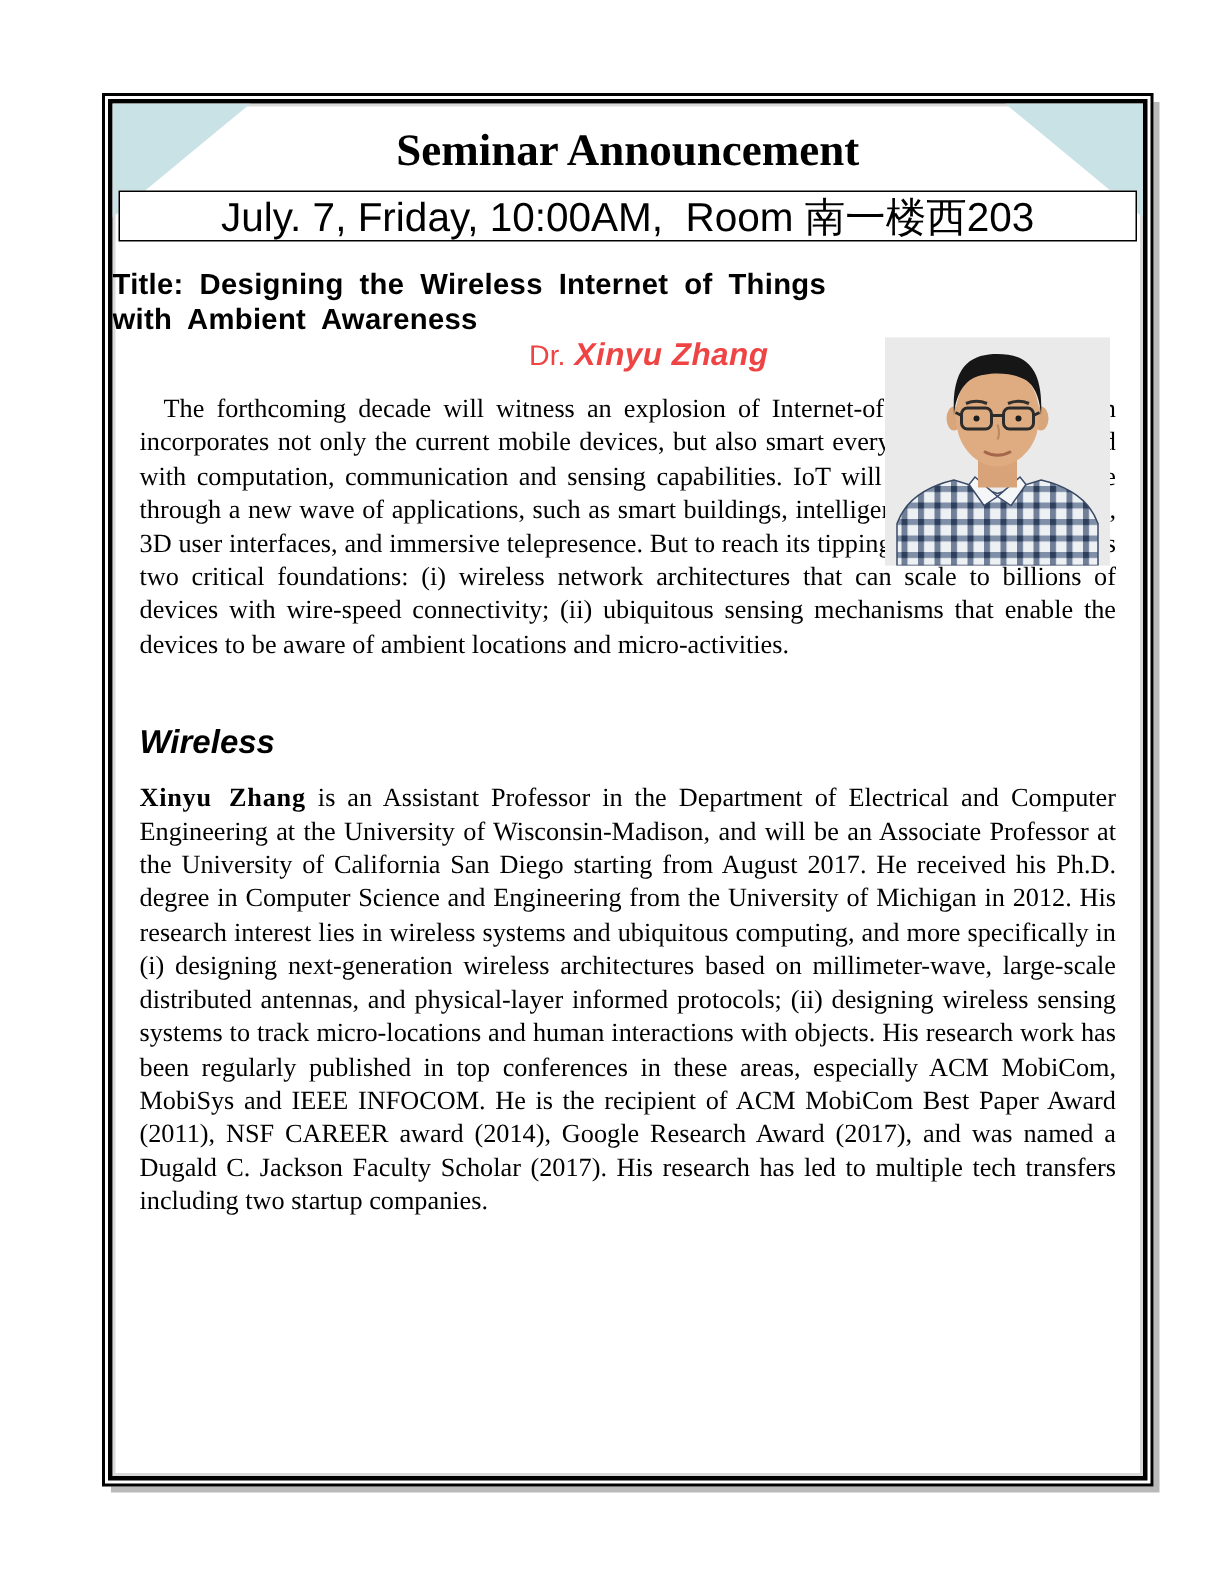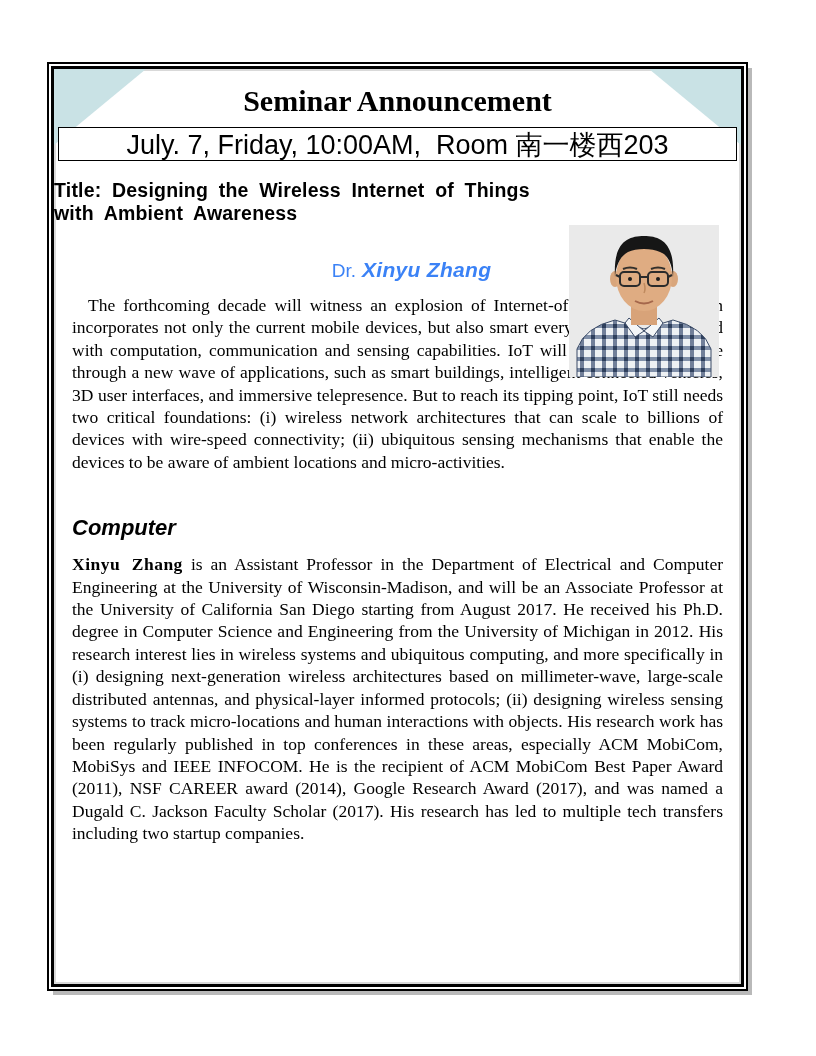--- a/index.html
+++ b/index.html
@@ -5,21 +5,21 @@
   html,body { margin:0; padding:0; }
   body {
     width:816px; height:1056px; position:relative;
     background:#ffffff; overflow:hidden;
     font-family:"Liberation Sans", sans-serif;
     -webkit-font-smoothing:antialiased;
   }
 
   
   .doc-frame {
-    position:absolute; left:47px; top:62px; width:701px; height:929px;
+    position:absolute; left:68px; top:62px; width:701px; height:929px;
     border:2px solid #000; background:#fff;
     box-shadow:5px 5px 0 -1px #b9b9b9;
     box-sizing:border-box;
   }
   .doc-frame-inner {
     position:absolute; inset:2px;
     border:3px solid #000;
     box-shadow:inset 0 0 0 2px #d9d9d9;
     background:#fff;
     box-sizing:border-box;
@@ -50,21 +50,21 @@
 
   
   .sem-title {
     position:relative; z-index:2;
     margin-top:18px; text-align:left;
     font-weight:bold; font-size:19.5px; line-height:23px;
     word-spacing:5px; letter-spacing:0.2px; color:#000;
   }
   .speaker {
     position:relative; z-index:2;
-    margin-top:33px; text-align:center; font-size:19px; color:#3b82f6;padding-left:28px;
+    text-align:center; font-size:19px; color:#ef4444;padding-left:28px;
   }
   .speaker .name {
     font-weight:bold; font-style:italic; font-size:21px; margin-left:6px;
     letter-spacing:0.3px;
   }
 
   
   .photo {
     position:absolute; top:156px; right:22px;
     width:150px; height:152px; z-index:3;
@@ -155,18 +155,18 @@
           <circle cx="61" cy="54" r="2" fill="#1d1d1d"></circle>
           <circle cx="89" cy="54" r="2" fill="#1d1d1d"></circle>
 
           <path d="M75,58 Q77,64 75,68" stroke="#bf8a5e" stroke-width="1.5" fill="none"></path>
           <path d="M66,76 Q75,81 84,76" stroke="#a5674b" stroke-width="2" fill="none"></path>
         </svg>
       </div>
 
       <p class="body-text abstract-body">The forthcoming decade will witness an explosion of Internet-of-Things (IoT), which incorporates not only the current mobile devices, but also smart everyday objects equipped with computation, communication and sensing capabilities.  IoT will automate human life through a new wave of applications, such as smart buildings, intelligent connected vehicles, 3D user interfaces, and immersive telepresence.  But to reach its tipping point, IoT still needs two critical foundations: (i) wireless network architectures that can scale to billions of devices with wire-speed connectivity; (ii) ubiquitous sensing mechanisms that enable the devices to be aware of ambient locations and micro-activities.</p>
 
-      <div class="bio-h">Computer</div>
+      <div class="bio-h">Wireless</div>
       <p class="body-text bio-body"><b class="bio-name">Xinyu Zhang</b> <span>is an Assistant Professor in the Department of Electrical and Computer Engineering at the University of Wisconsin-Madison, and will be an Associate Professor at the University of California San Diego starting from August 2017. He received his Ph.D. degree in Computer Science and Engineering from the University of Michigan in 2012. His research interest lies in wireless systems and ubiquitous computing, and more specifically in (i) designing next-generation wireless architectures based on millimeter-wave, large-scale distributed antennas, and physical-layer informed protocols; (ii) designing wireless sensing systems to track micro-locations and human interactions with objects.  His research work has been regularly published in top conferences in these areas, especially ACM MobiCom, MobiSys and IEEE INFOCOM. He is the recipient of ACM MobiCom Best Paper Award (2011), NSF CAREER award (2014), Google Research Award (2017), and was named a Dugald C. Jackson Faculty Scholar (2017). His research has led to multiple  tech transfers including  two startup companies.</span></p>
 
     </div>
   </div>
 </div>
 
 </body></html>

